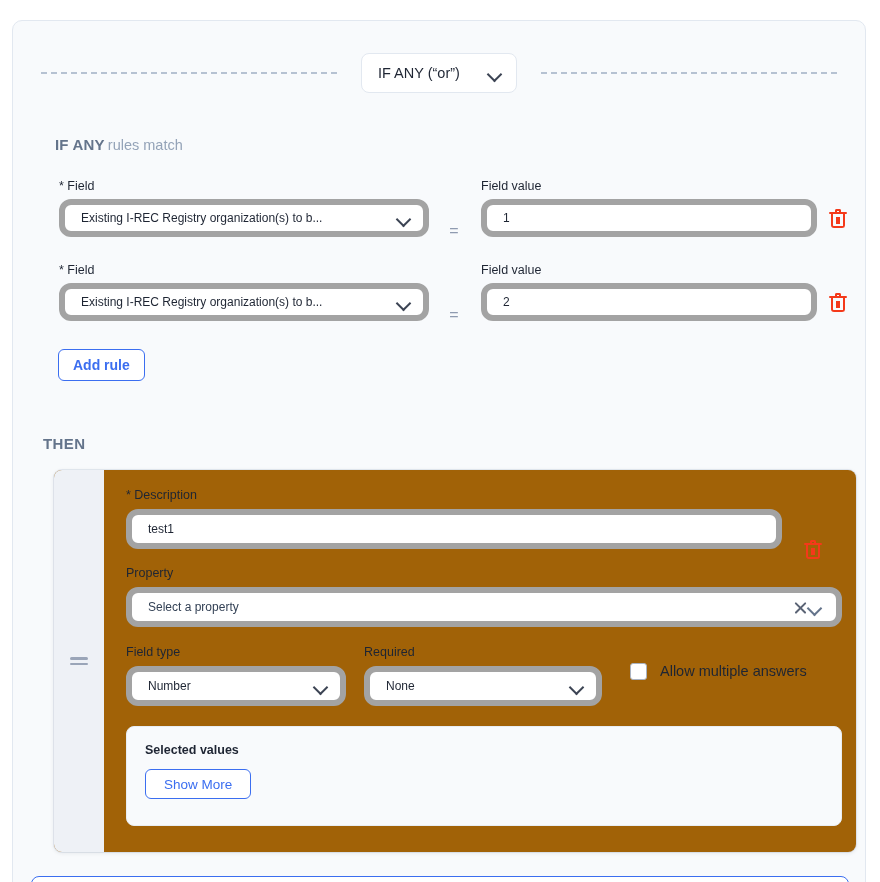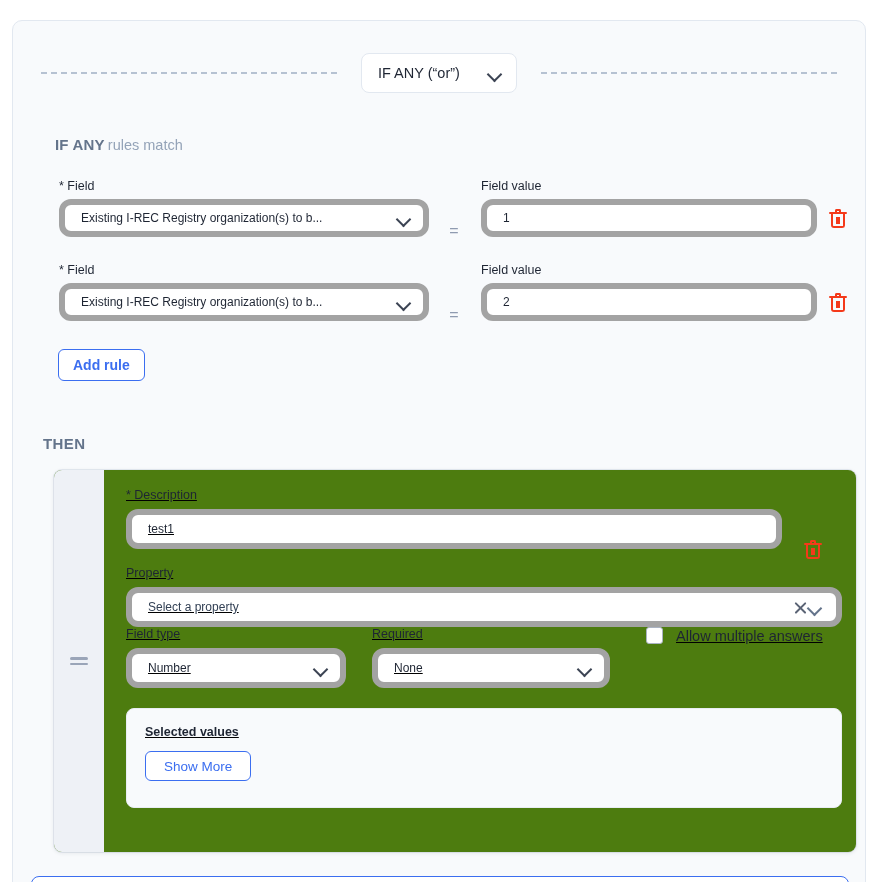--- a/index.html
+++ b/index.html
@@ -243,26 +243,25 @@
     color: #64748b;
     letter-spacing: .4px;
   }
 
   .then-card {
     position: absolute;
     left: 41px;
     top: 449px;
     width: 802px;
     height: 382px;
-    background: #4d7c0f;
+    background: #a16207;
     border-radius: 8px;
     box-shadow: 0 1px 4px rgba(30,41,59,.10), 0 0 0 1px rgba(226,232,240,.9);
     display: flex;
     overflow: hidden;
-    text-decoration: underline;
   }
   .drag-strip {
     flex: 0 0 50px;
     background: #eef1f6;
     display: flex;
     align-items: center;
     justify-content: center;
     cursor: grab;
   }
   .drag-handle { width: 18px; }
@@ -287,24 +286,24 @@
     color: #1e2533;
     display: block;
     margin-bottom: 7px;
   }
   .ctl.tall { height: 40px; }
 
   .prop-row { margin-top: 17px; width: 716px; }
   .prop-ctl { padding-right: 14px; }
 
   .type-row {
-    margin-top: 0;
-    display: flex;
-    align-items: flex-start;
-    gap: 26px;
+    margin-top: 18px;
+    display: flex;
+    align-items: center;
+    gap: 18px;
   }
   .type-col { width: 220px; }
   .req-col  { width: 238px; }
   .chk-col {
     display: flex;
     align-items: center;
     gap: 13px;
     padding-bottom: 9px;
     margin-left: 10px;
   }

